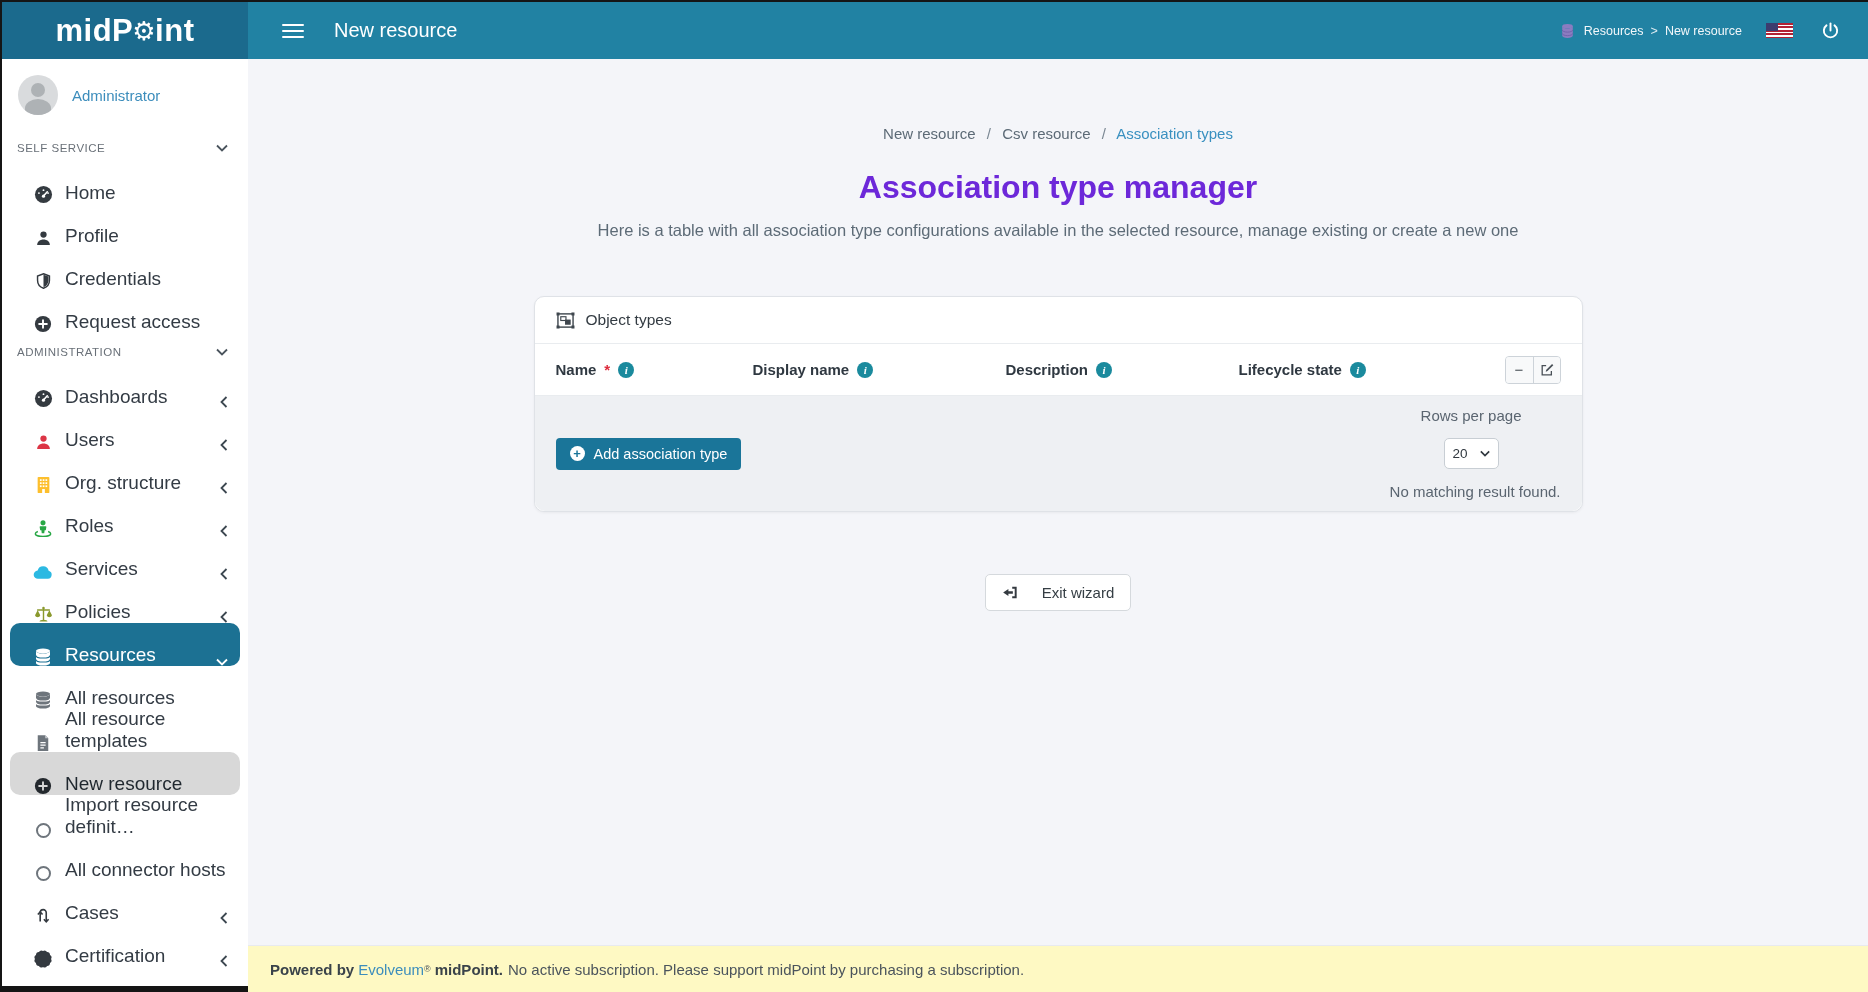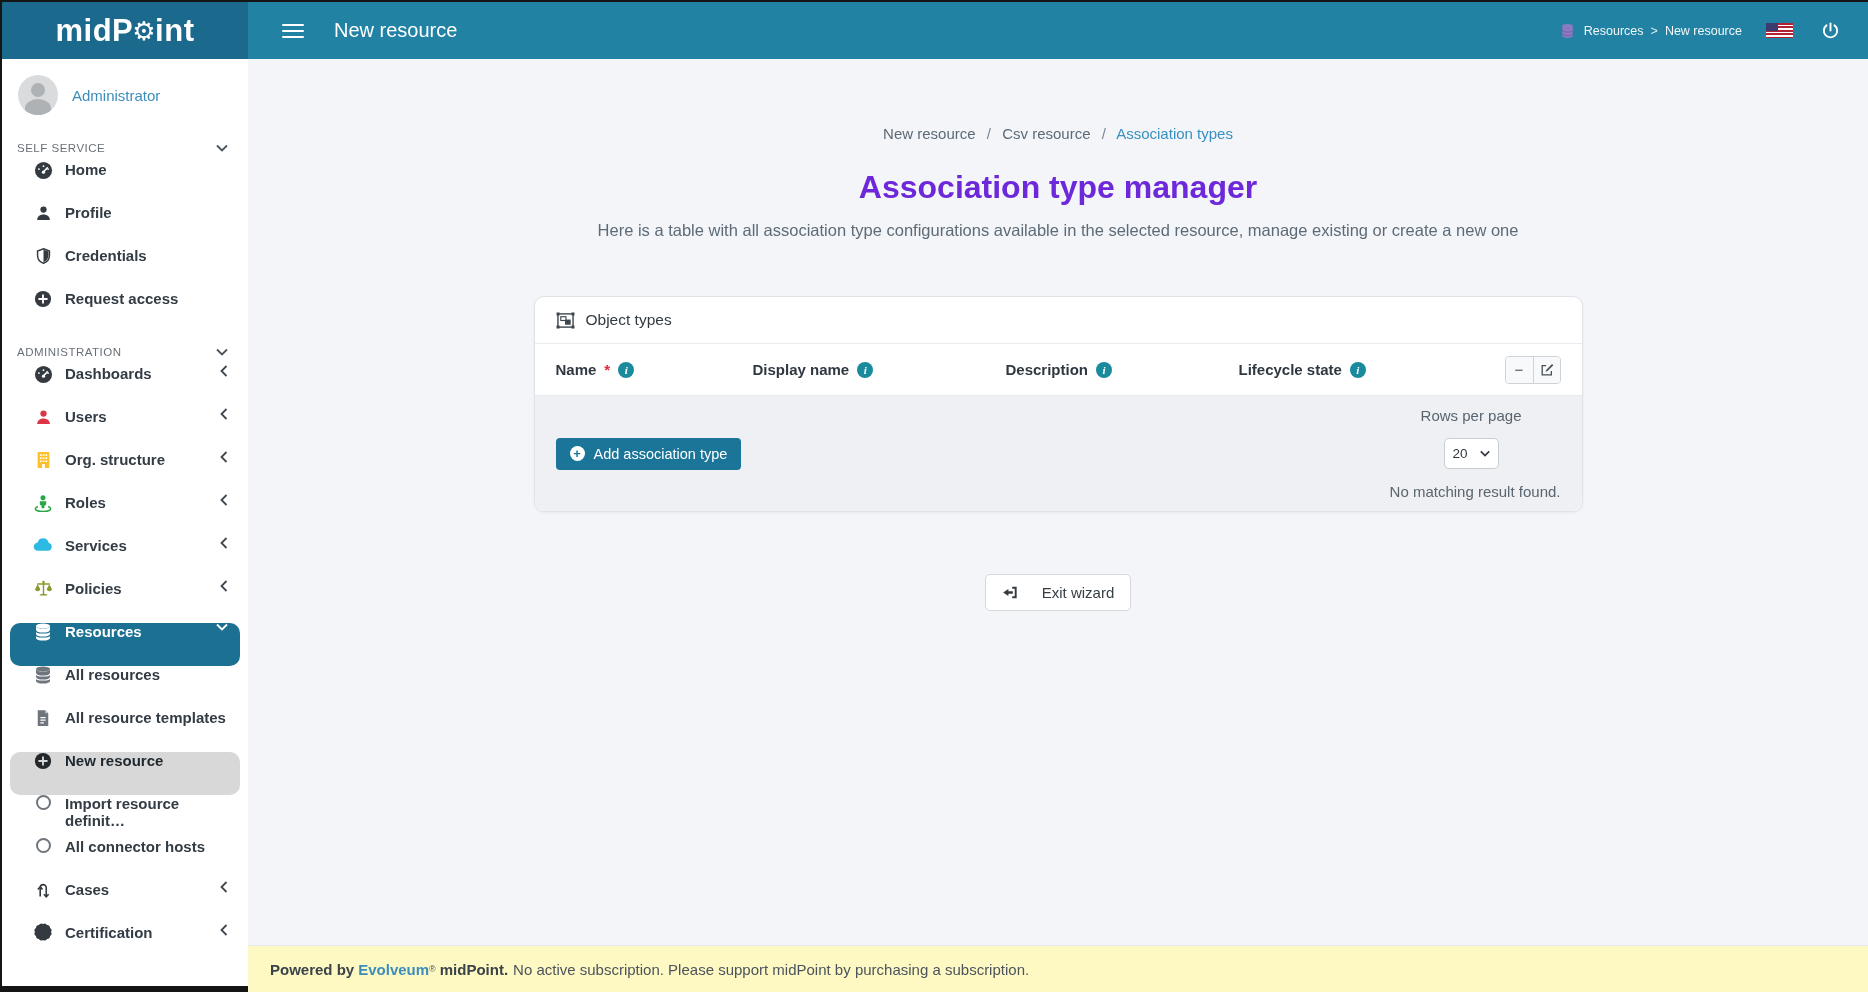--- a/index.html
+++ b/index.html
@@ -42,22 +42,22 @@
   }
   .user-panel { display:flex; align-items:center; gap:14px; padding:16px 10px 14px 16px; }
   .avatar { width:40px; height:40px; border-radius:50%; background:#d9dbdd; position:relative; overflow:hidden; }
   .avatar::before { content:""; position:absolute; left:13px; top:8px; width:14px; height:14px; border-radius:50%; background:#aeb2b5; }
   .avatar::after { content:""; position:absolute; left:7px; top:24px; width:26px; height:18px; border-radius:50% 50% 0 0; background:#aeb2b5; }
   .user-name { color:var(--link_blue,#3c8dbc); font-size:15px; cursor:pointer; }
 
   .menu-section { display:flex; align-items:center; padding:13px 20px 7px 15px; color:#697078; font-size:11.5px; letter-spacing:.5px; cursor:pointer; }
   .menu-section .chev { margin-left:auto; }
   .menu-item {
-    height:43px; display:flex; align-items:flex-start; gap:11px;
-    padding:0 20px 0 30px; font-size:15px; color:#333b44; cursor:pointer;font-weight:bold;
+    height:43px; display:flex; align-items:flex-end; gap:11px;
+    padding:0 20px 0 30px; font-size:19px; color:#333b44; cursor:pointer;
   }
   .menu-item .ico { width:22px; display:flex; justify-content:center; align-items:center; flex:none; }
   .menu-item .chev { margin-left:auto; display:flex; }
   .menu-item.active-parent {
     background:var(--sidebar_active_bg,#1c7193); color:#fff; border-radius:10px;
     margin:0 8px; padding:0 12px 0 22px;
   }
   .menu-item.active-sub {
     background:#d8d8d8; color:#1f272e; border-radius:10px; margin:0 8px; padding:0 12px 0 22px;
   }
@@ -117,21 +117,21 @@
     padding:9px 16px; font-size:15px; color:#353e44; cursor:pointer;
   }
 
   
   .footer {
     position:absolute; left:246px; right:0; bottom:0; height:47px; background:#fef9c3;
     border-top:1px solid #e8eaef; display:flex; align-items:center; padding:0 22px;
     font-size:15px; color:#4b545c;
   }
   .footer b { color:#3a434a; }
-  .footer .brand-link { color:var(--link_blue,#3c8dbc); font-weight:bold; cursor:pointer; }
+  .footer .brand-link { color:var(--link_blue,#3c8dbc); font-weight:normal; cursor:pointer; }
   .footer sup { font-size:9px; }
   .footer .msg { margin-left:5px; }
   .fspace { width:4px; display:inline-block; }
 </style>
 </head>
 <body>
 
 <div class="app">
 
   <div class="topbar">

